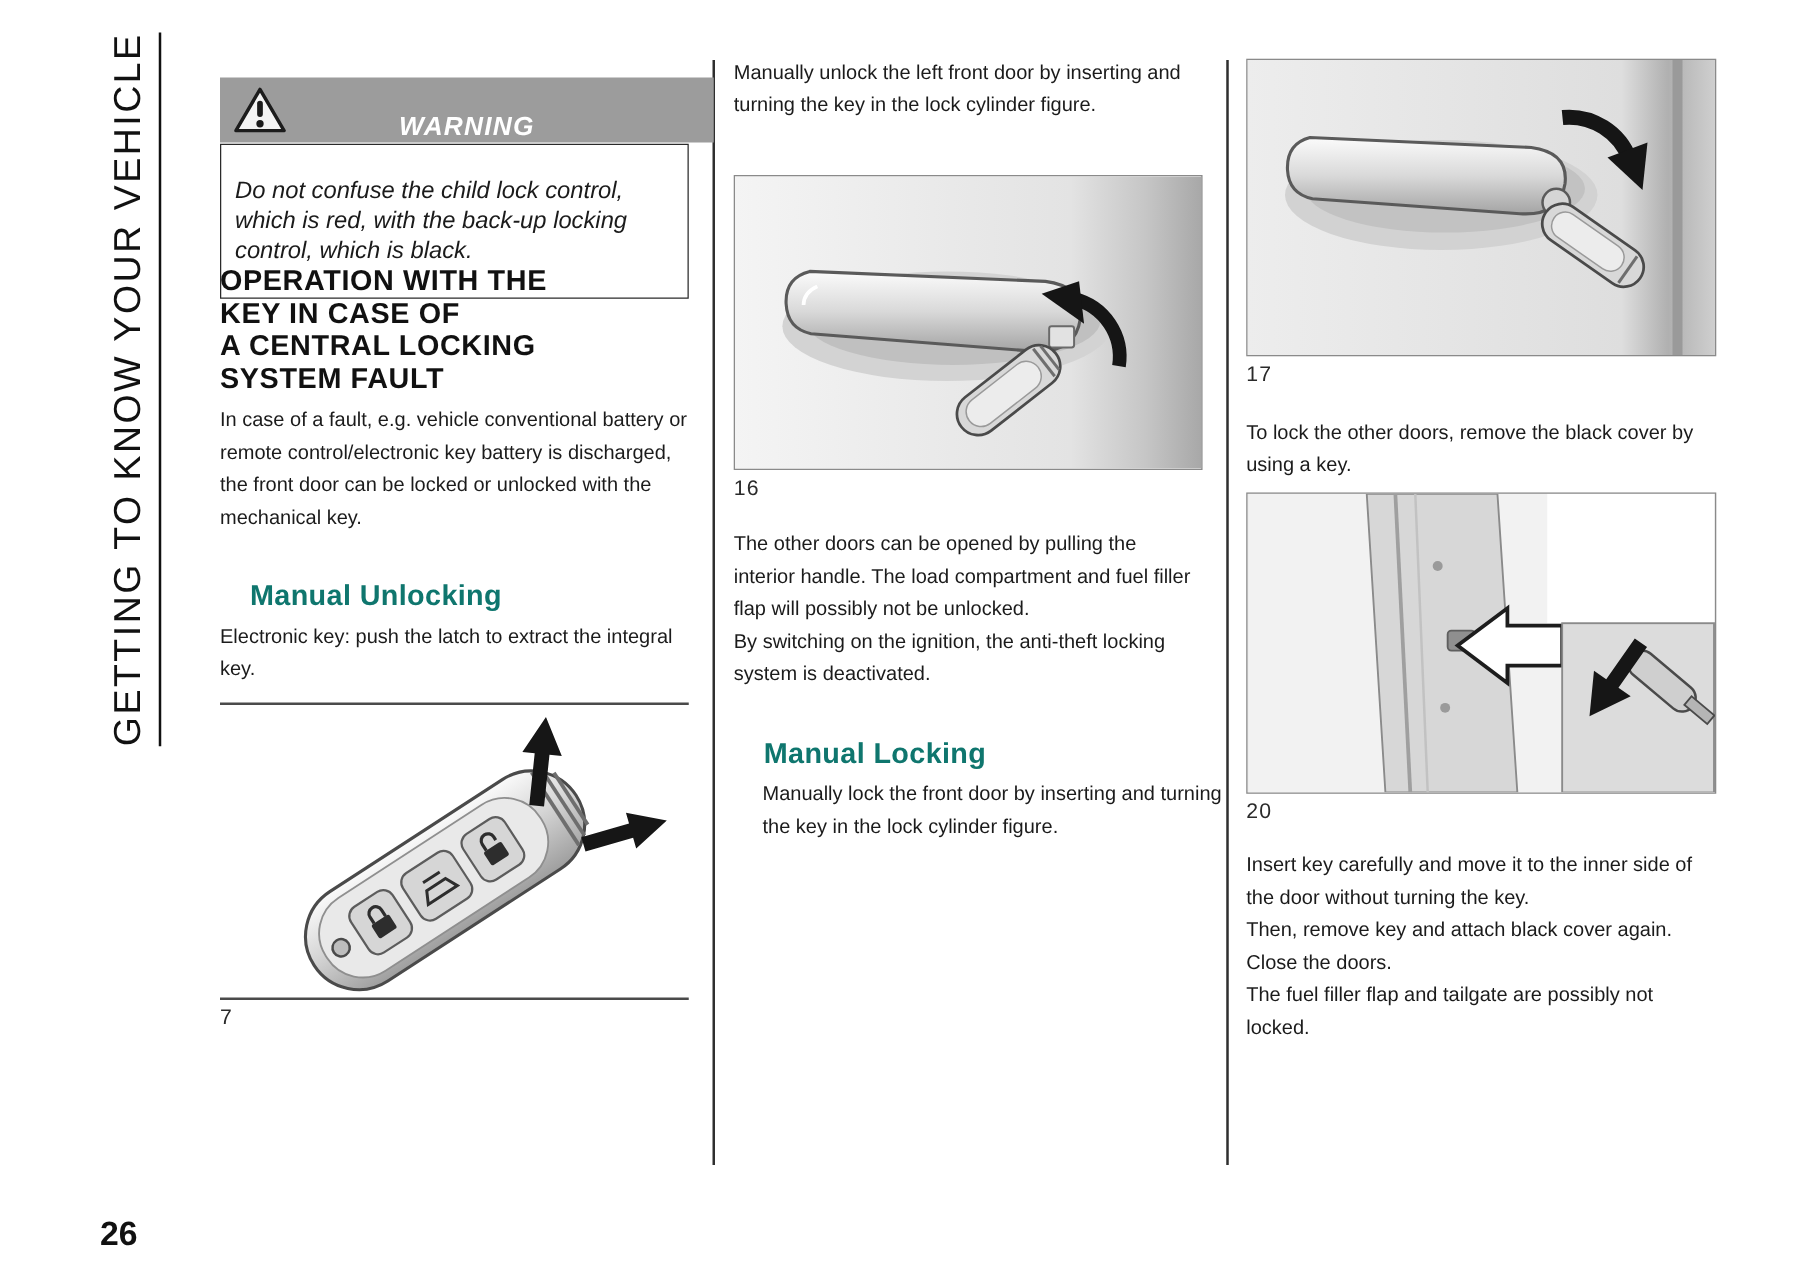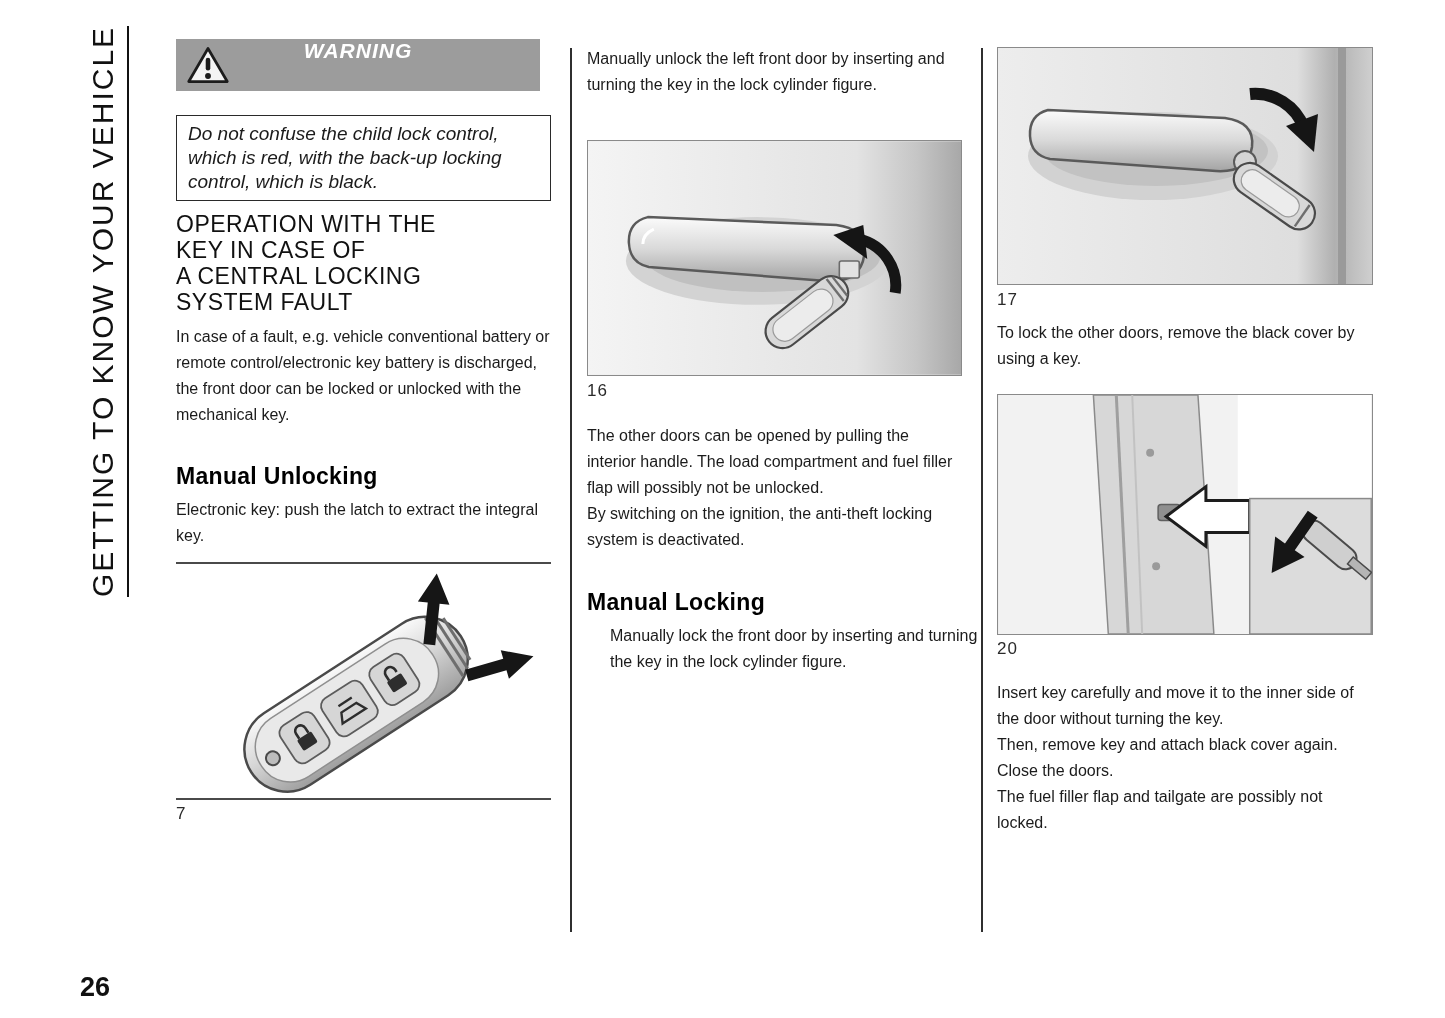--- a/index.html
+++ b/index.html
@@ -15,40 +15,40 @@
     border-bottom:2px solid #111; padding-bottom:7px; color:#111;
   }
 
   .vdivider{ position:absolute; top:48px; width:2px; height:884px; background:var(--divider,#2f2f2f); }
 
   .col{ position:absolute; width:375px; }
   .para{ font-size:16px; line-height:26px; white-space:pre-line; color:#1b1b1b; }
 
   
   .warning-header{
-    position:absolute; left:176px; top:39px; width:364px; height:52px;
-    background:var(--warning-header-bg,#9c9c9c); display:flex; align-items:flex-start;
+    position:absolute; left:176px; top:62px; width:395px; height:52px;
+    background:var(--warning-header-bg,#9c9c9c); display:flex; align-items:flex-end;
   }
   .warning-icon{ position:absolute; left:10px; top:6px; }
   .warning-label{
     width:100%; text-align:center; color:var(--warning-header-text,#ffffff);
     font-style:italic; font-weight:bold; font-size:21px; letter-spacing:1px;
   }
   .warning-note{
     position:absolute; left:176px; top:115px; width:375px; min-height:82px;
-    border:1.5px solid #2a2a2a; padding:6px 11px;
+    border:1.5px solid #2a2a2a; padding:25px 11px;
     font-style:italic; font-size:19px; line-height:24px; color:#1b1b1b;
   }
 
   .section-heading{
     position:absolute; left:176px; top:211px; width:375px;
-    font-size:23px; font-weight:normal; line-height:26px; letter-spacing:0.5px;
+    font-size:23px; font-weight:bold; line-height:26px; letter-spacing:0.5px;
     white-space:pre-line; color:#111;
   }
-  .sub-heading{ font-size:23px; font-weight:bold; letter-spacing:0.3px; color:#000000; }
+  .sub-heading{ font-size:23px; font-weight:bold; letter-spacing:0.3px; color:#0f766e;margin-left:24px; }
 
   .rule{ position:absolute; left:176px; width:375px; height:1.5px; background:#4a4a4a; }
 
   .figure{ position:absolute; overflow:hidden; background:var(--figure-bg,#ececec); }
   .figure.framed{ border:1.5px solid #8a8a8a; }
   .figure svg{ display:block; width:100%; height:100%; }
   .fig-caption{ position:absolute; font-size:17px; letter-spacing:1px; color:#2a2a2a; }
 
   .page-number{ position:absolute; left:80px; top:972px; font-size:27px; font-weight:bold; color:#111; }
 </style>
@@ -203,21 +203,21 @@
         <line x1="318" y1="113" x2="318" y2="139" stroke="#6e6e6e" stroke-width="2.4"></line>
       </g>
       <g>
         <path d="M252 46 a52 52 0 0 1 54 34" fill="none" stroke="#151515" stroke-width="12"></path>
         <path d="M320 66 l-4 38 l-28 -26 z" fill="#151515"></path>
       </g>
     </svg>
   </div>
   <div class="fig-caption" style="left:997px; top:290px;">17</div>
 
-  <p class="para col" style="left:997px; top:320px; width:376px;">To lock the other doors, remove the black cover by using a key.</p>
+  <p class="para col" style="left:997px; top:334px; width:376px;">To lock the other doors, remove the black cover by using a key.</p>
 
   <div class="figure framed" style="left:997px; top:394px; width:376px; height:241px;">
     <svg viewBox="0 0 374 240">
       <rect width="374" height="240" fill="#f2f2f2"></rect>
       <rect x="240" y="0" width="134" height="104" fill="#ffffff"></rect>
       <path d="M95 0 L200 0 L216 240 L110 240 Z" fill="#d7d7d7" stroke="#8a8a8a" stroke-width="1.5"></path>
       <path d="M118 0 L130 240" stroke="#9f9f9f" stroke-width="3" fill="none"></path>
       <path d="M134 0 L144 240" stroke="#c2c2c2" stroke-width="2" fill="none"></path>
       <circle cx="152" cy="58" r="4" fill="#9a9a9a"></circle>
       <circle cx="158" cy="172" r="4" fill="#9a9a9a"></circle>

